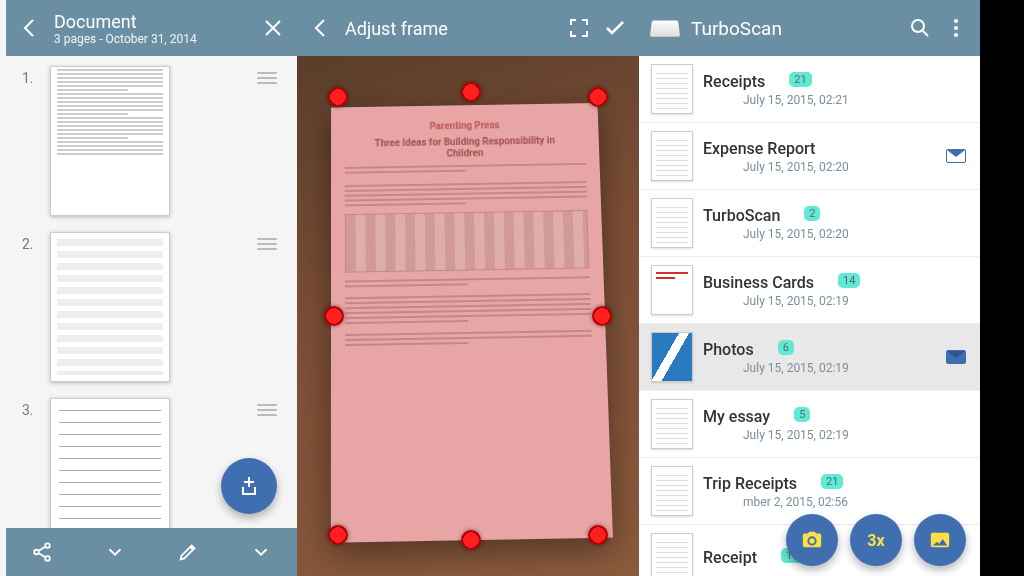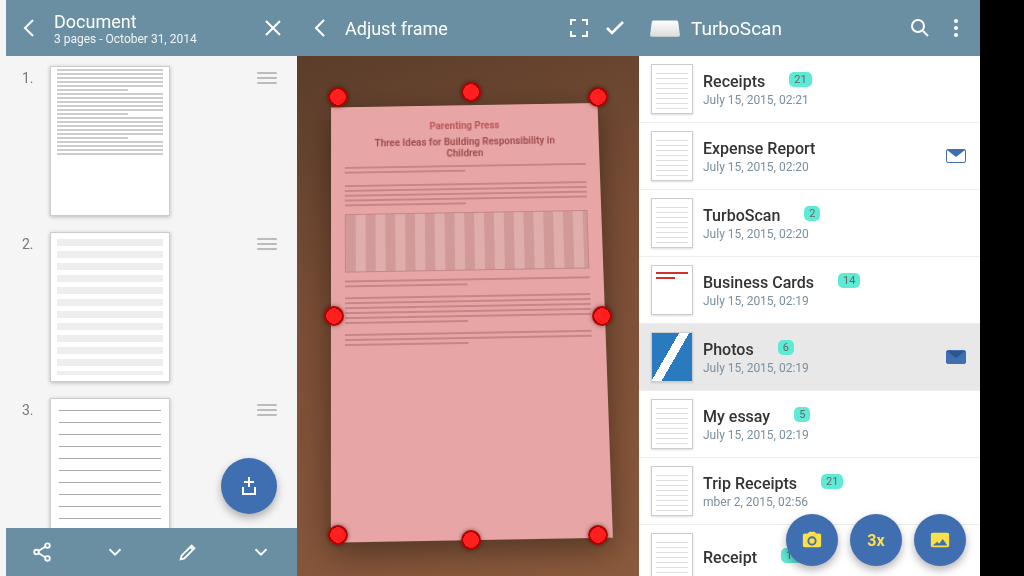--- a/index.html
+++ b/index.html
@@ -59,21 +59,21 @@
   .doc-item.selected { background: #e8e8e8; }
   .doc-item .thumb { width: 42px; height: 50px; background: #fff; border: 1px solid #ccc; box-shadow: 0 1px 2px rgba(0,0,0,.15); flex-shrink: 0; position: relative; overflow: hidden; }
   .doc-item .thumb.color-photo { background: linear-gradient(120deg,#2a7abf 0 40%, #fff 40% 55%, #2a7abf 55%); }
   .doc-item .thumb.biz { display: flex; flex-direction: column; gap: 3px; padding: 6px 4px; }
   .doc-item .thumb.biz span { height: 2px; background: #d03030; }
   .doc-item .thumb.receipt::after { content: ""; position: absolute; inset: 4px; background: repeating-linear-gradient(#fff,#fff 4px,#ddd 4px,#ddd 5px); }
   .doc-item .info { flex: 1; display: flex; flex-direction: column; gap: 2px; }
   .doc-item .name-row { display: flex; align-items: flex-start; gap: 24px; }
   .doc-item .name { font-size: 16px; color: #333; font-weight: 500; }
   .doc-item .badge { background: #5eead4; color: #666; font-size: 11px; padding: 1px 5px; border-radius: 5px; }
-  .doc-item .date { font-size: 12px; color: #7a8fa0; }
+  .doc-item .date { font-size: 12px; color: #7a8fa0; margin-left: 40px; }
   .mail-icon { width: 20px; height: 14px; border: 1.5px solid #3f6fb0; border-radius: 2px; position: relative; margin-right: 2px; }
   .mail-icon::before { content: ""; position: absolute; top: 0; left: 0; right: 0; height: 0; border-left: 9px solid transparent; border-right: 9px solid transparent; border-top: 7px solid #3f6fb0; }
   .mail-icon.inverse { background: #3f6fb0; border-color: #3f6fb0; }
   .mail-icon.inverse::before { border-top-color: #2a5590; }
 
   .fab-row { position: absolute; right: 14px; bottom: 10px; display: flex; gap: 12px; }
   .fab-small { width: 52px; height: 52px; border-radius: 50%; background: #3f6fb0; display: flex; align-items: center; justify-content: center; color: #fde047; box-shadow: 0 4px 8px rgba(0,0,0,.3); font-weight: bold; cursor: pointer; font-size: 16px; }
   .fab-small svg { width: 22px; height: 22px; }
 
   .app-title { font-size: 19px; font-weight: 400; flex: 1; }

